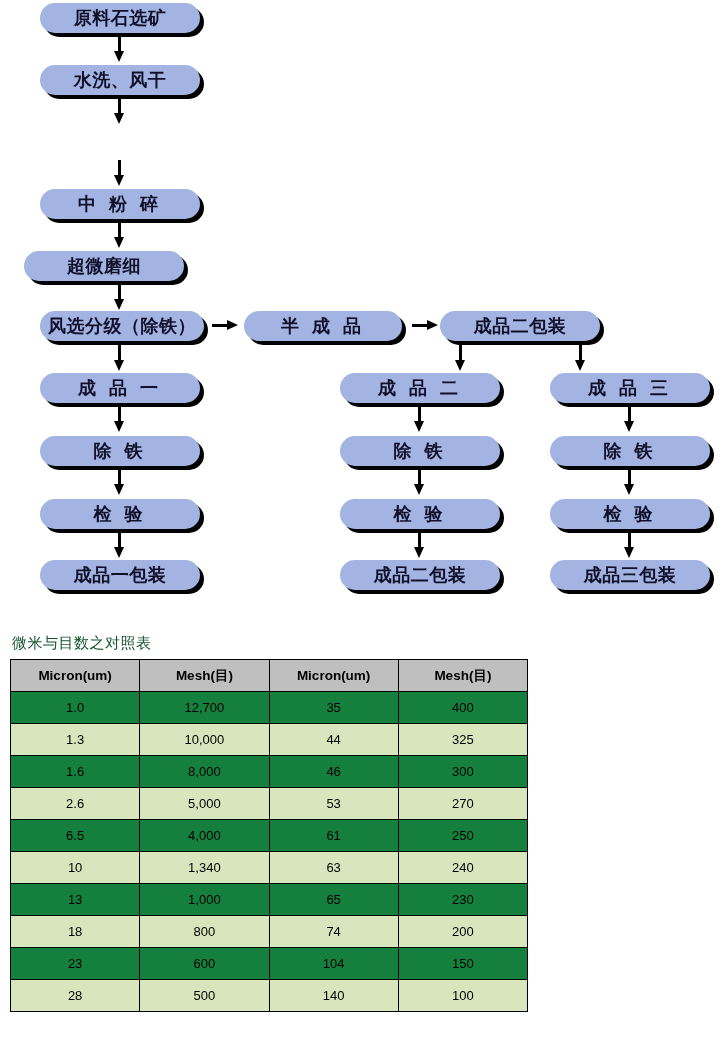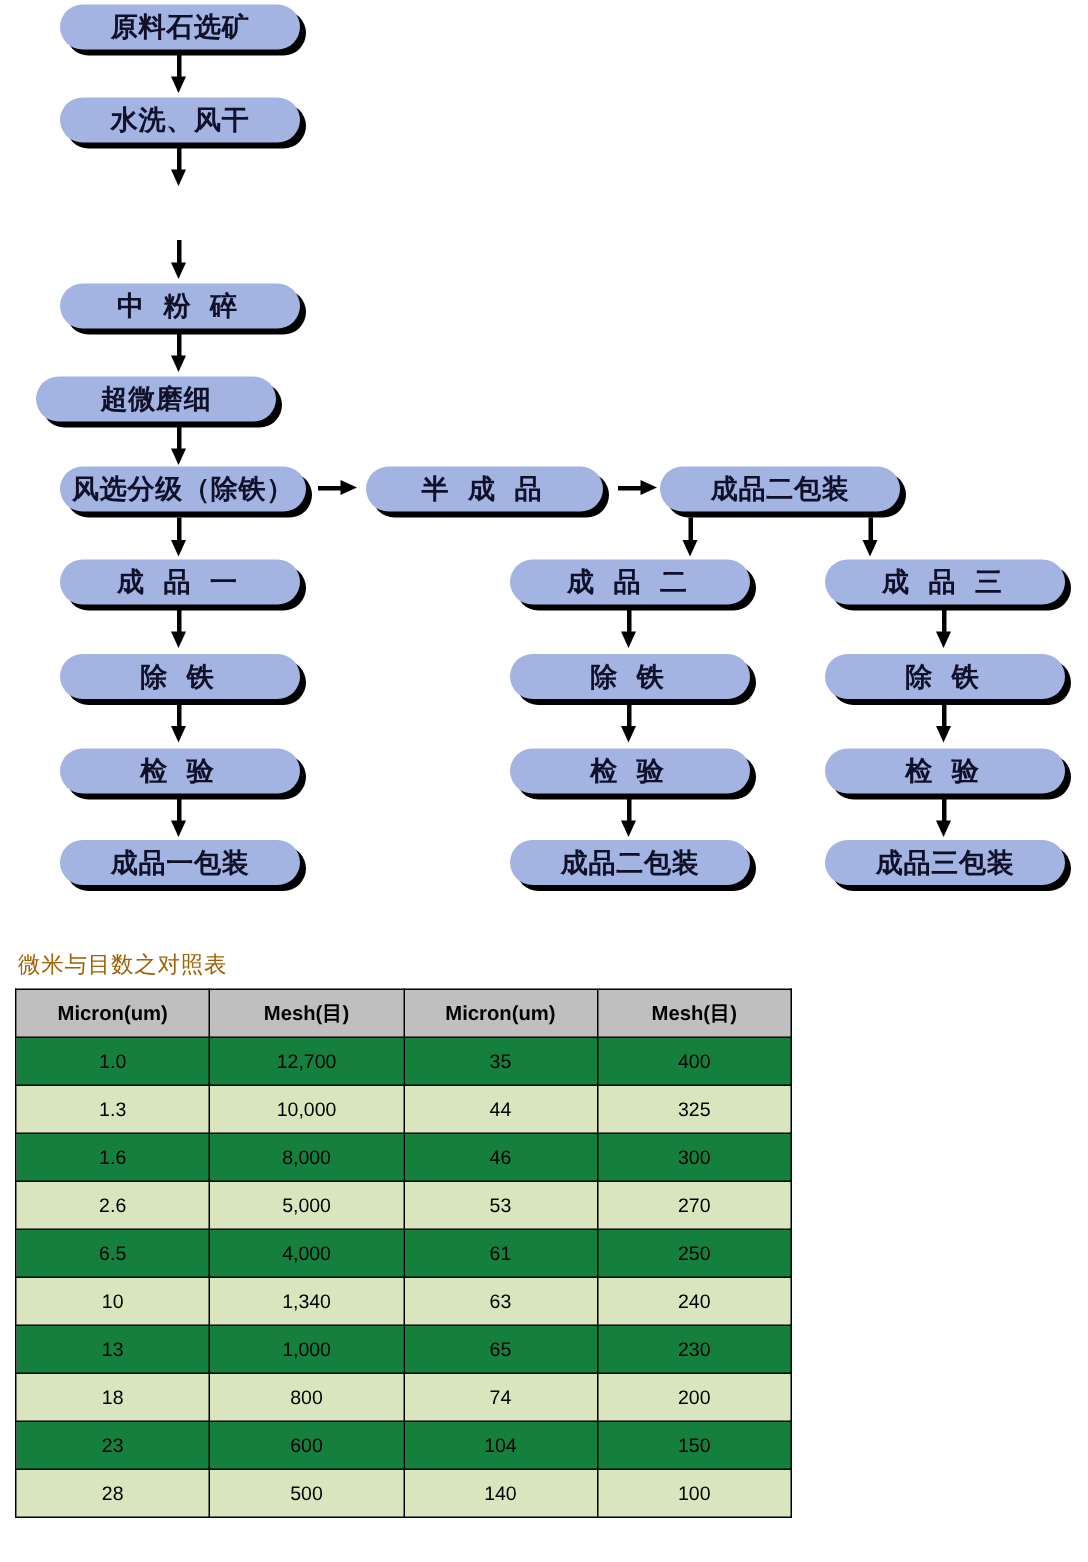--- a/index.html
+++ b/index.html
@@ -81,21 +81,21 @@
 
   
   #table-section {
     position: absolute;
     left: 10px;
     top: 634px;
     width: 540px;
   }
   #table-caption {
     font-size: 15px;
-    color: #a16207;
+    color: #14532d;
     margin: 0 0 6px 2px;
     letter-spacing: 0.5px;
     font-family: "Liberation Sans", "DejaVu Sans", sans-serif;
   }
   table.mesh {
     border-collapse: collapse;
     width: 518px;
     table-layout: fixed;
     border: 1px solid #000;
   }

